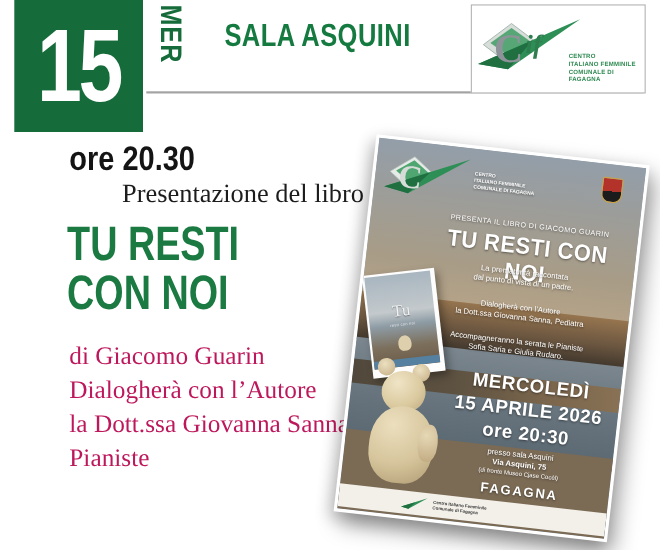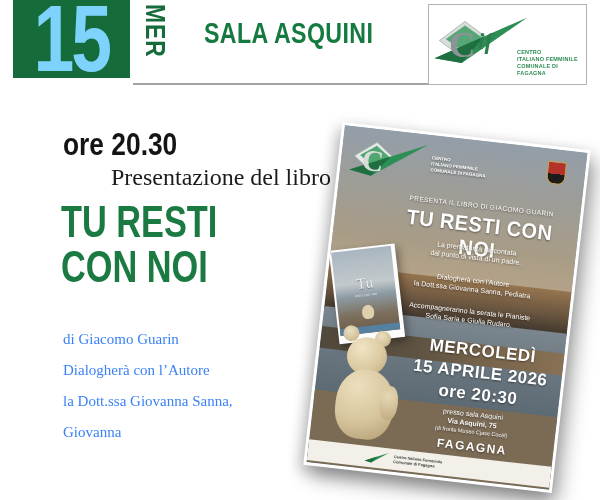--- a/index.html
+++ b/index.html
@@ -1,36 +1,36 @@
 <!DOCTYPE html>
 <html><head>
 <meta charset="utf-8">
 <style>
   html,body{margin:0;padding:0;background:#ffffff;}
   .canvas{position:relative;width:600px;height:500px;background:#ffffff;overflow:hidden;
           font-family:"Liberation Sans",sans-serif;}
   .abs{position:absolute;}
   .cond{font-weight:bold;transform-origin:left top;}
   
-  .daybox{left:13px;top:0;width:117px;height:78px;background:#156b39;color:#7dd3fc;
+  .daybox{left:13px;top:0;width:117px;height:120px;background:#156b39;color:#ffffff;
           display:flex;align-items:center;justify-content:center;}
   .daynum{font-size:94px;font-weight:bold;transform:scaleX(0.78);letter-spacing:-4px;line-height:94px;}
   .dayabbr{left:169px;top:4px;color:#156b39;font-size:27px;font-weight:bold;
            transform:rotate(90deg) scaleX(0.85);transform-origin:0 0;letter-spacing:1px;line-height:28px;}
   .venue{left:204px;top:17px;color:#157a40;font-size:29px;transform:scaleX(0.8);letter-spacing:.5px;}
   .hline{left:133px;top:83px;width:452px;height:2px;background:#a3a3a3;}
   .logobox{left:428px;top:4px;width:157px;height:79px;border:1px solid #b3b3b3;background:#fff;}
   .orgtxt{right:5px;bottom:7px;width:64px;color:#2f8a52;font-size:5.5px;font-weight:bold;
           line-height:7px;letter-spacing:.2px;text-align:left;}
   
   .time{left:63px;top:127px;font-size:31px;color:#141414;transform:scaleX(0.85);}
   .intro{left:63px;top:164px;font-family:"Liberation Serif",serif;font-size:24px;color:#1c1c1c;margin-left:48px;}
   .bigtitle{left:61px;top:199px;color:#1b7a42;font-size:44px;line-height:45px;transform:scaleX(0.78);}
-  .detail{left:63px;top:324px;font-family:"Liberation Serif",serif;font-size:15px;
-          line-height:31px;color:#3b82f6;}
+  .detail{left:63px;top:308px;font-family:"Liberation Serif",serif;font-size:23px;
+          line-height:31px;color:#be185d;}
   
   .poster{left:322px;top:135px;width:250px;height:345px;background:#fff;padding:3px;
           box-sizing:border-box;transform:rotate(6.5deg);
           box-shadow:6px 10px 20px rgba(0,0,0,.38), -4px 6px 14px rgba(0,0,0,.18);}
   .pinner{position:relative;width:244px;height:339px;overflow:hidden;background:#8b97a3;}
   .sky{left:0;top:0;width:244px;height:150px;background:linear-gradient(#939ea9,#a89c87 70%,#b7a488);}
   .hills{left:0;top:140px;width:244px;height:44px;background:linear-gradient(#96754f,#6b5640 55%,#3f362c);}
   .sea{left:0;top:182px;width:244px;height:96px;background:linear-gradient(#7b868e,#66737c 55%,#596771);}
   .jetty{left:0;top:202px;width:244px;height:22px;opacity:.92;
          background:linear-gradient(90deg,#4e4435,#5d4f3c 40%,#7a6347 70%,#8a7050);}
@@ -106,21 +106,21 @@
   <div class="abs time cond">ore 20.30</div>
   <div class="abs intro">Presentazione del libro</div>
   <div class="abs bigtitle cond">
     <div>TU RESTI</div>
     <div>CON NOI</div>
   </div>
   <div class="abs detail">
     <div>di Giacomo Guarin</div>
     <div>Dialogherà con l’Autore</div>
     <div>la Dott.ssa Giovanna Sanna,</div>
-    <div>Giovanna</div>
+    <div>Pianiste</div>
   </div>
 
   <div class="abs poster">
     <div class="pinner">
       <div class="abs sky"></div>
       <div class="abs hills"></div>
       <div class="abs sea"></div>
       <div class="abs jetty"></div>
       <div class="abs beach"></div>
 

